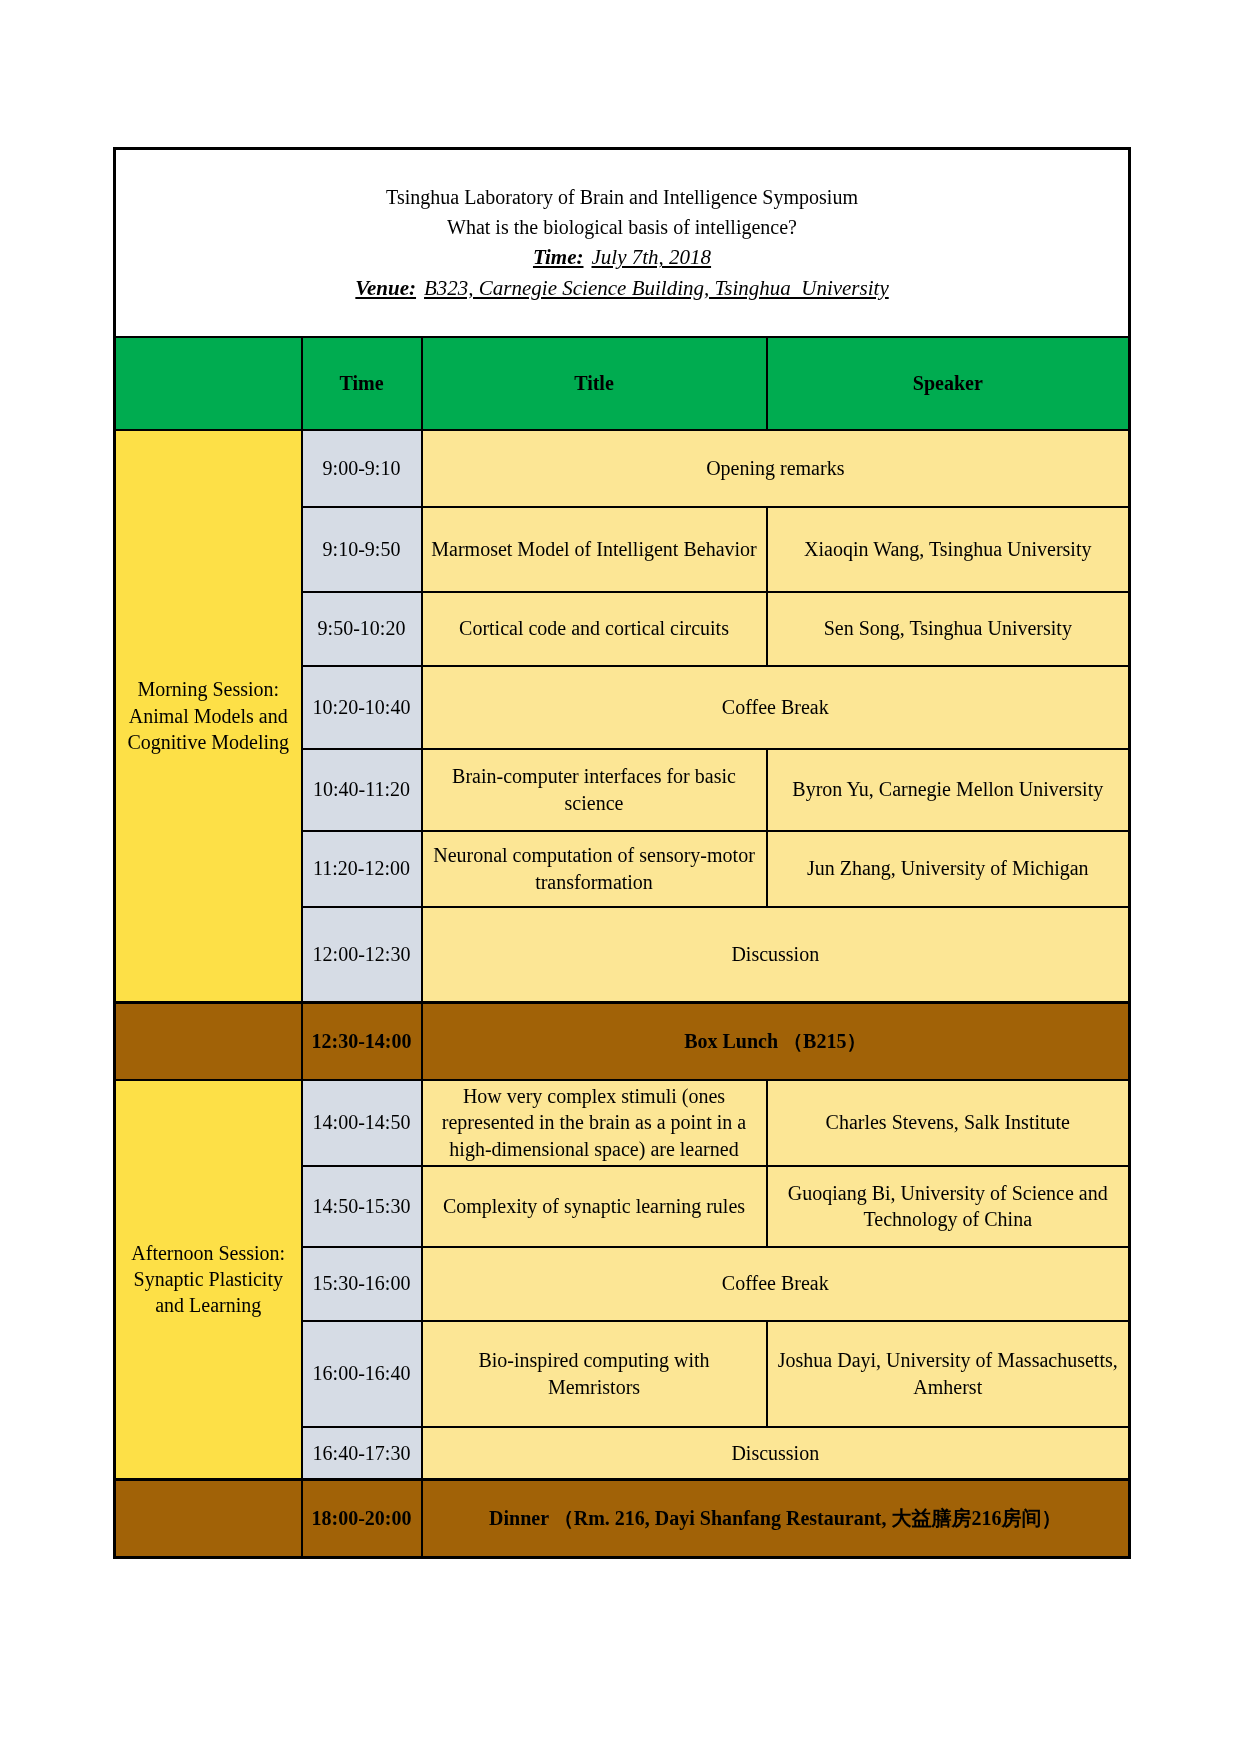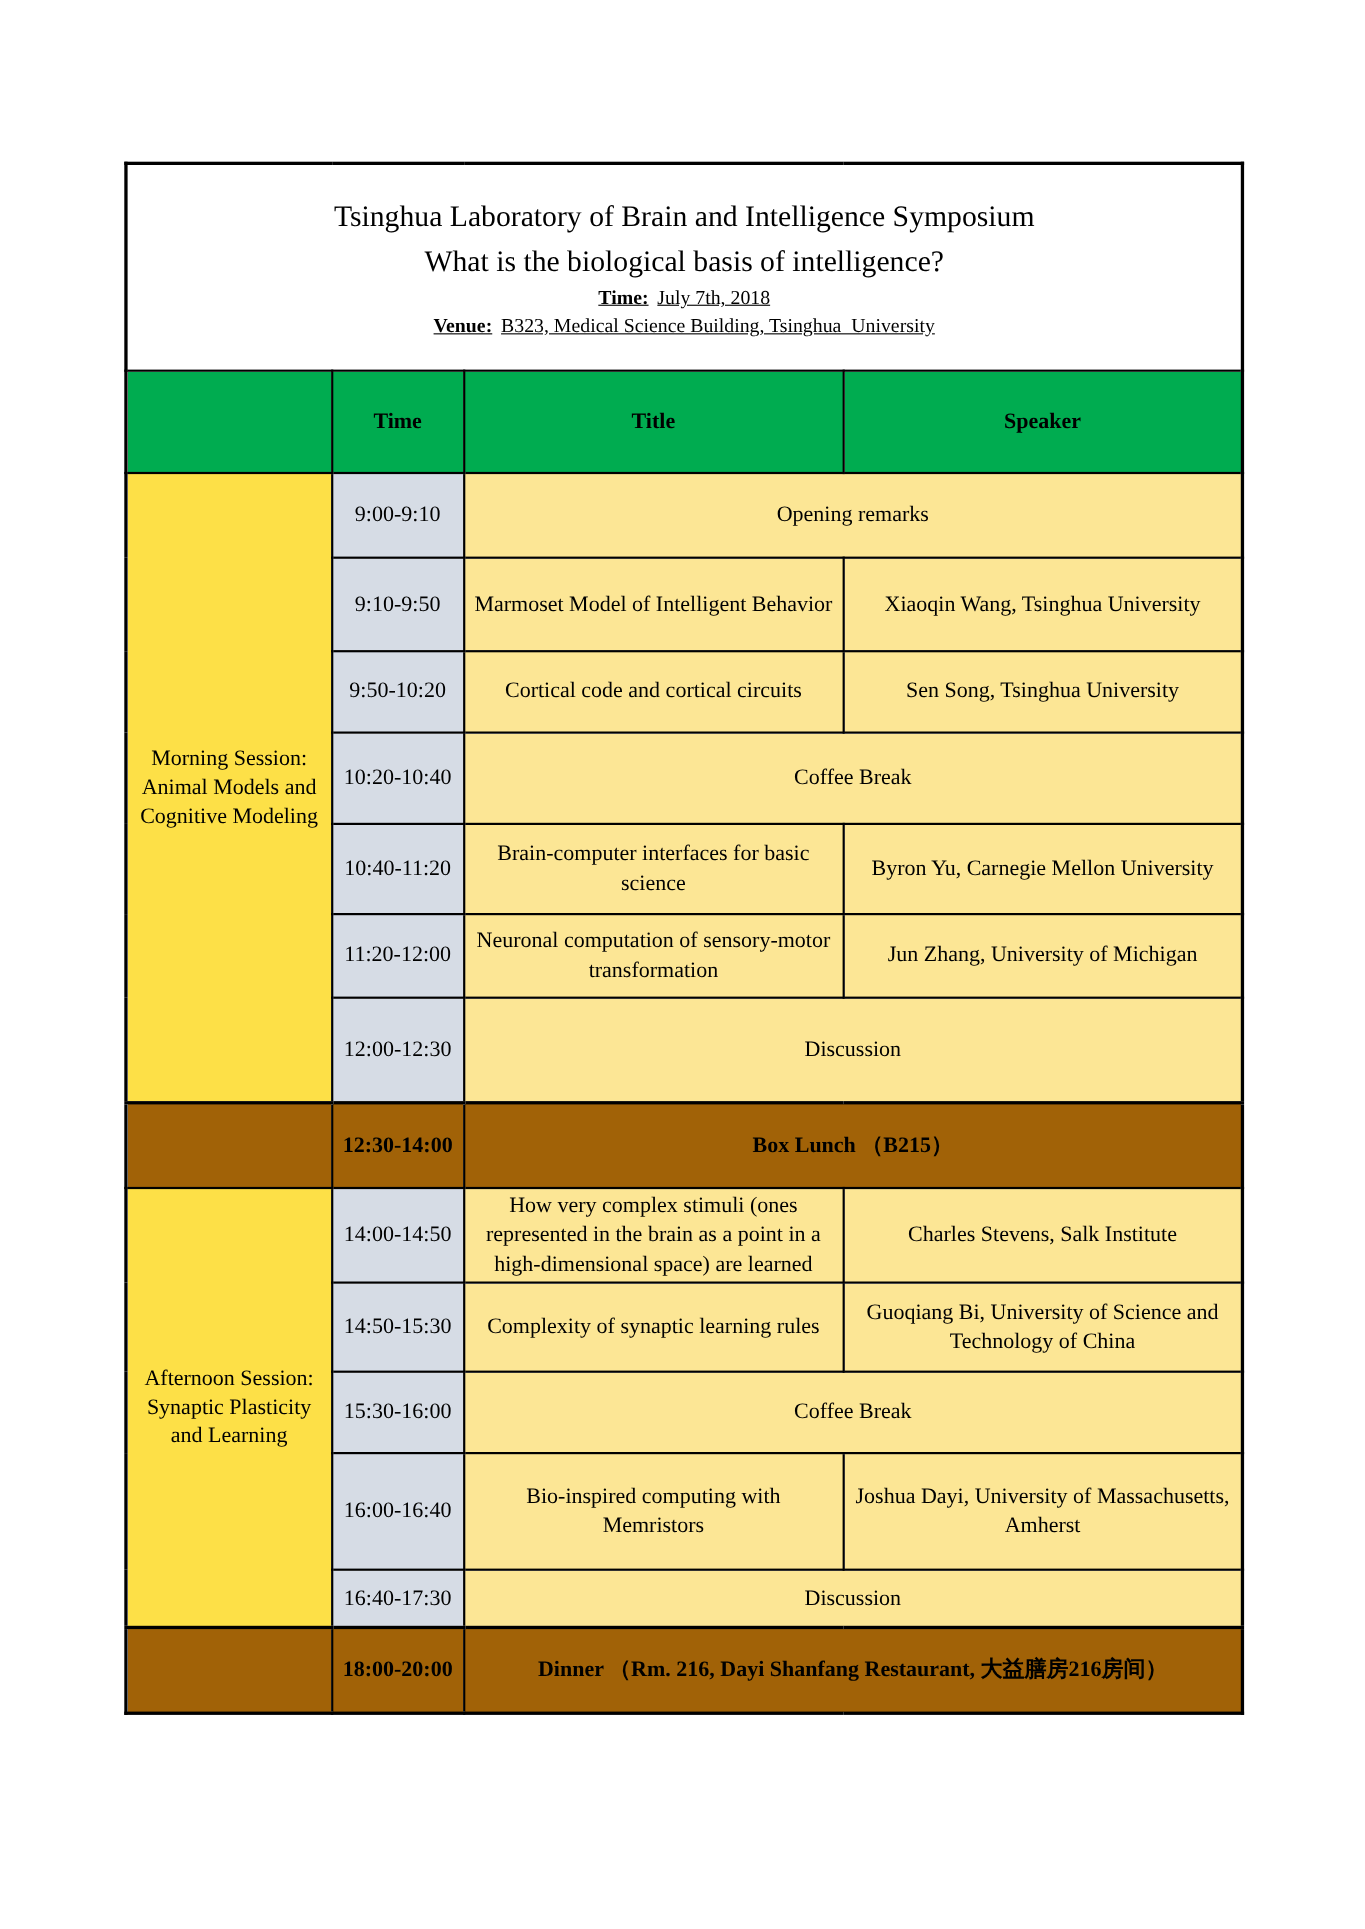--- a/index.html
+++ b/index.html
@@ -11,22 +11,22 @@
   table.sched{
     border-collapse:collapse;table-layout:fixed;width:1015px;
     border:3px solid #000;
   }
   table.sched td{
     border:2px solid #000;text-align:center;vertical-align:middle;
     padding:2px 8px;font-size:20px;line-height:1.32;overflow:hidden;
   }
   
   td.titleblock{padding:14px 10px 10px 10px;background:#fff;}
-  .t1{font-size:27px;line-height:1.5;}
-  .t2{font-size:18px;line-height:1.45;}
+  .t1{font-size:20px;line-height:1.5;}
+  .t2{font-size:21px;line-height:1.45;font-style:italic;}
   .t2 .lbl{font-weight:bold;text-decoration:underline;}
   .t2 .val{text-decoration:underline;margin-left:8px;white-space:pre-wrap;}
   
   .green{background:#00AC50;}
   .hdr{font-weight:bold;font-size:20px;}
   .c-time{background:#D6DCE5;}
   .c-body{background:#FCE695;}
   .c-session{background:#fde047;padding:2px 14px;font-size:20px;line-height:1.38;}
   tr.greenrow td{background:#a16207;font-weight:bold;}
   tr.sep-top td{border-top:3px solid #000;}
@@ -44,21 +44,21 @@
         <col style="width:345px">
         <col style="width:363px">
   </colgroup>
 
   <tbody>
         <tr style="height:188px">
     <td colspan="4" class="titleblock">
       <div class="t1">Tsinghua Laboratory of Brain and Intelligence Symposium</div>
       <div class="t1">What is the biological basis of intelligence?</div>
       <div class="t2"><span class="lbl">Time:</span><span class="val">July 7th, 2018</span></div>
-      <div class="t2"><span class="lbl">Venue:</span><span class="val nowrapfix">B323, Medical Science Building, Tsinghua  University</span></div>
+      <div class="t2"><span class="lbl">Venue:</span><span class="val nowrapfix">B323, Carnegie Science Building, Tsinghua  University</span></div>
     </td>
   </tr>
 
   <tr style="height:93px">
     <td class="green"></td>
     <td class="green hdr">Time</td>
     <td class="green hdr">Title</td>
     <td class="green hdr">Speaker</td>
   </tr>
 

